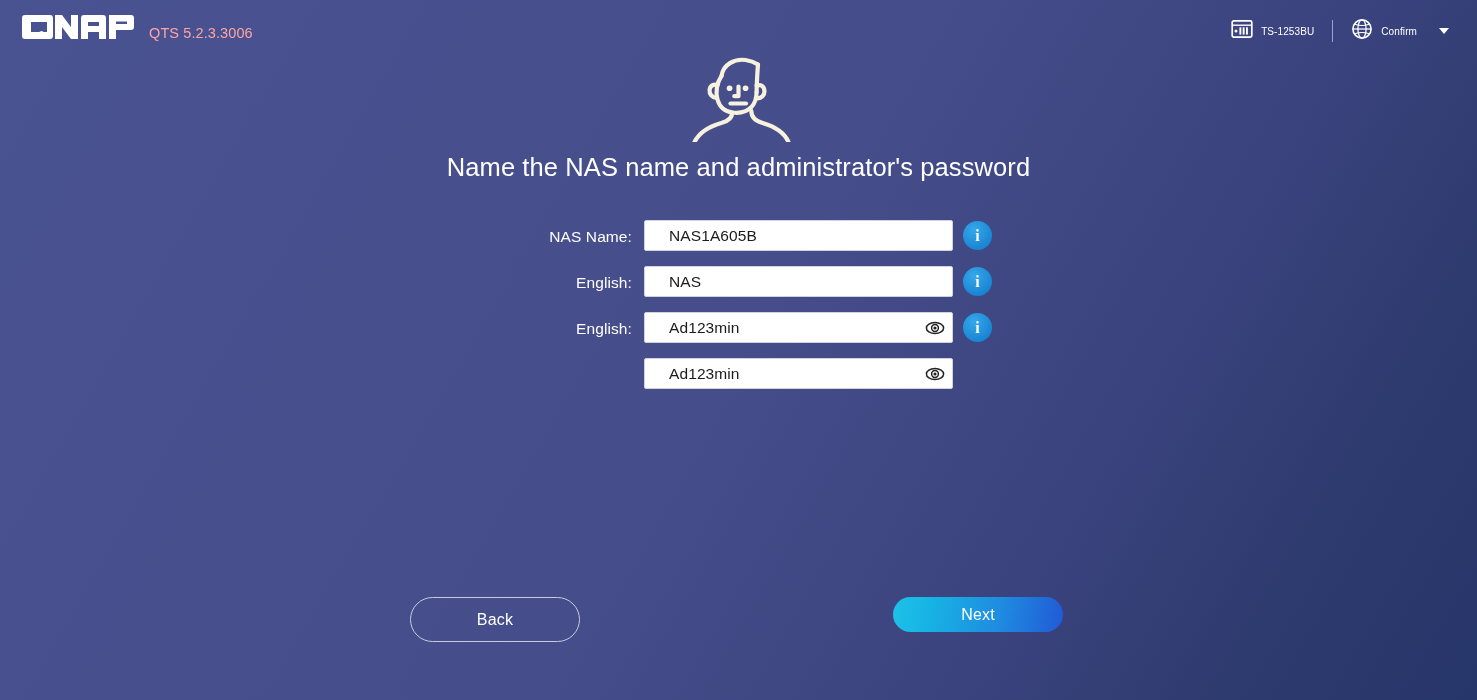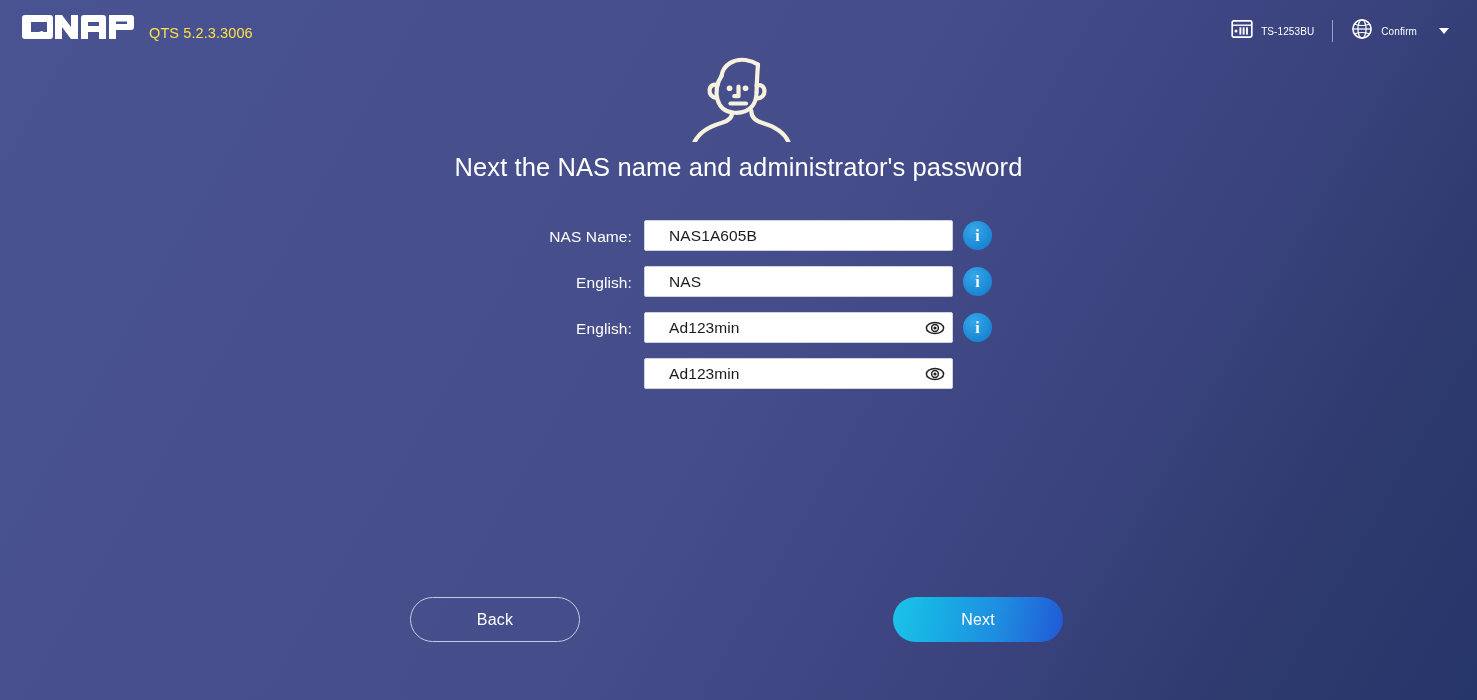--- a/index.html
+++ b/index.html
@@ -36,21 +36,21 @@
     align-items: baseline;
     gap: 14px;
   }
 
   .qnap-logo {
     display: block;
   }
 
   .qts-version {
     font-size: 14.5px;
-    color: #fde047;
+    color: #fca5a5;
     letter-spacing: .1px;
     position: relative;
     top: -2px;
   }
 
   .header-right {
     position: absolute;
     right: 28px;
     top: 18px;
     display: flex;
@@ -212,21 +212,21 @@
     cursor: pointer;
     letter-spacing: .2px;
     text-align: center;
   }
 
   .btn-next {
     position: absolute;
     left: 893px;
     top: 0;
     width: 170px;
-    height: 45px;
+    height: 35px;
     border-radius: 24px;
     border: none;
     background: linear-gradient(100deg, #1dc2e8 0%, #17b3e4 22%, #1f8ce0 62%, #2159d6 100%);
     color: #ffffff;
     font-size: 16px;
     font-family: "Liberation Sans", sans-serif;
     cursor: pointer;
     letter-spacing: .2px;
   }
 </style>
@@ -312,21 +312,21 @@
 
         <path d="M45.5 51.5 L61 51.5"></path>
 
         <path d="M47.2 60.5 C47.2 65.5 44 68.8 37 70.8 C24 74.5 14 81 9.5 90"></path>
         <path d="M66.3 58.8 C66.3 65 70 68.8 77 70.8 C90 74.5 99.5 81 103.5 90"></path>
       </g>
     </svg>
   </span>
 </div>
 
-<h1 class="page-title">Next the NAS name and administrator's password</h1>
+<h1 class="page-title">Name the NAS name and administrator's password</h1>
 
 <div class="form">
 
   <div class="form-row">
     <span class="field-label">NAS Name:</span>
     <div class="field-box">
       <span class="field-value">NAS1A605B</span>
     </div>
     <div class="info-icon">i</div>
   </div>

